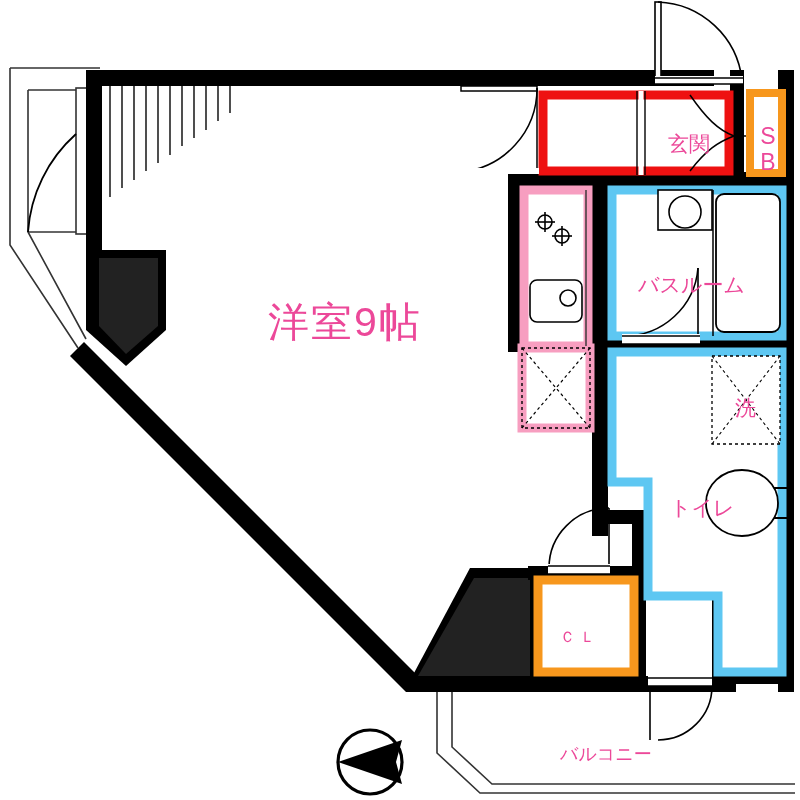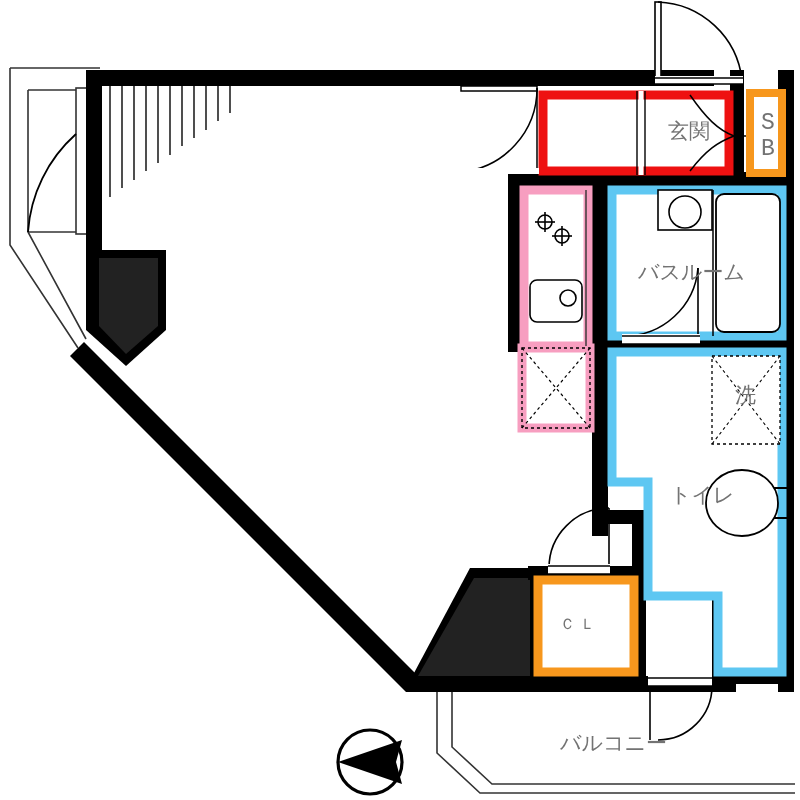--- a/index.html
+++ b/index.html
@@ -1,27 +1,27 @@
 <!DOCTYPE html>
 <html><head>
 <meta charset="utf-8">
 <style>
   html,body{margin:0;padding:0;background:#ffffff;}
   body{font-family:"DejaVu Sans","Liberation Sans",sans-serif;}
   #plan{position:relative;width:800px;height:800px;background:#ffffff;overflow:hidden;}
   #plan svg{display:block;}
-  .lbl{position:absolute;white-space:nowrap;color:#737373;font-family:Liberation Mono, monospace;}
+  .lbl{position:absolute;white-space:nowrap;color:#ec4899;font-family:Liberation Sans, sans-serif;margin-top:13px;}
   #label-room{left:268px;top:282px;font-size:41px;letter-spacing:2px;}
   #label-genkan{left:668px;top:117px;font-size:21px;letter-spacing:0px;}
   #label-sb{left:757px;top:110px;font-size:23px;line-height:26px;text-align:center;width:22px;}
   #label-bath{left:638px;top:258px;font-size:21px;letter-spacing:0px;}
   #label-sen{left:735px;top:381px;font-size:21px;}
   #label-toilet{left:670px;top:481px;font-size:21px;}
   #label-cl{left:560px;top:615px;font-size:15px;letter-spacing:5px;}
-  #label-balcony{left:560px;top:729px;font-size:21px;letter-spacing:0px;}
+  #label-balcony{left:560px;top:729px;font-size:18px;letter-spacing:0px;}
 </style>
 </head>
 <body>
 
 <div id="plan">
 
 <svg width="800" height="800" viewBox="0 0 800 800">
 
   <g fill="none" stroke="#333" stroke-width="1.6">
     <path d="M10,68 L10,190 L10,245 L78,348"></path>
@@ -217,20 +217,21 @@
     <path d="M712,686 A54,54 0 0 1 658,740" fill="none"></path>
   </g>
 
   <g>
     <circle cx="370" cy="762" r="32" fill="#ffffff" stroke="#000" stroke-width="3.2"></circle>
     <path d="M338,762 L402,740 L396,762 L402,784 Z" fill="#000000"></path>
   </g>
 
 </svg>
 
+<div class="lbl" id="label-room">洋室9帖</div>
 <div class="lbl" id="label-genkan">玄関</div>
 <div class="lbl" id="label-sb">
   <div>S</div>
   <div>B</div>
 </div>
 <div class="lbl" id="label-bath">バスルーム</div>
 <div class="lbl" id="label-sen">洗</div>
 <div class="lbl" id="label-toilet">トイレ</div>
 <div class="lbl" id="label-cl">ＣＬ</div>
 <div class="lbl" id="label-balcony">バルコニー</div>

